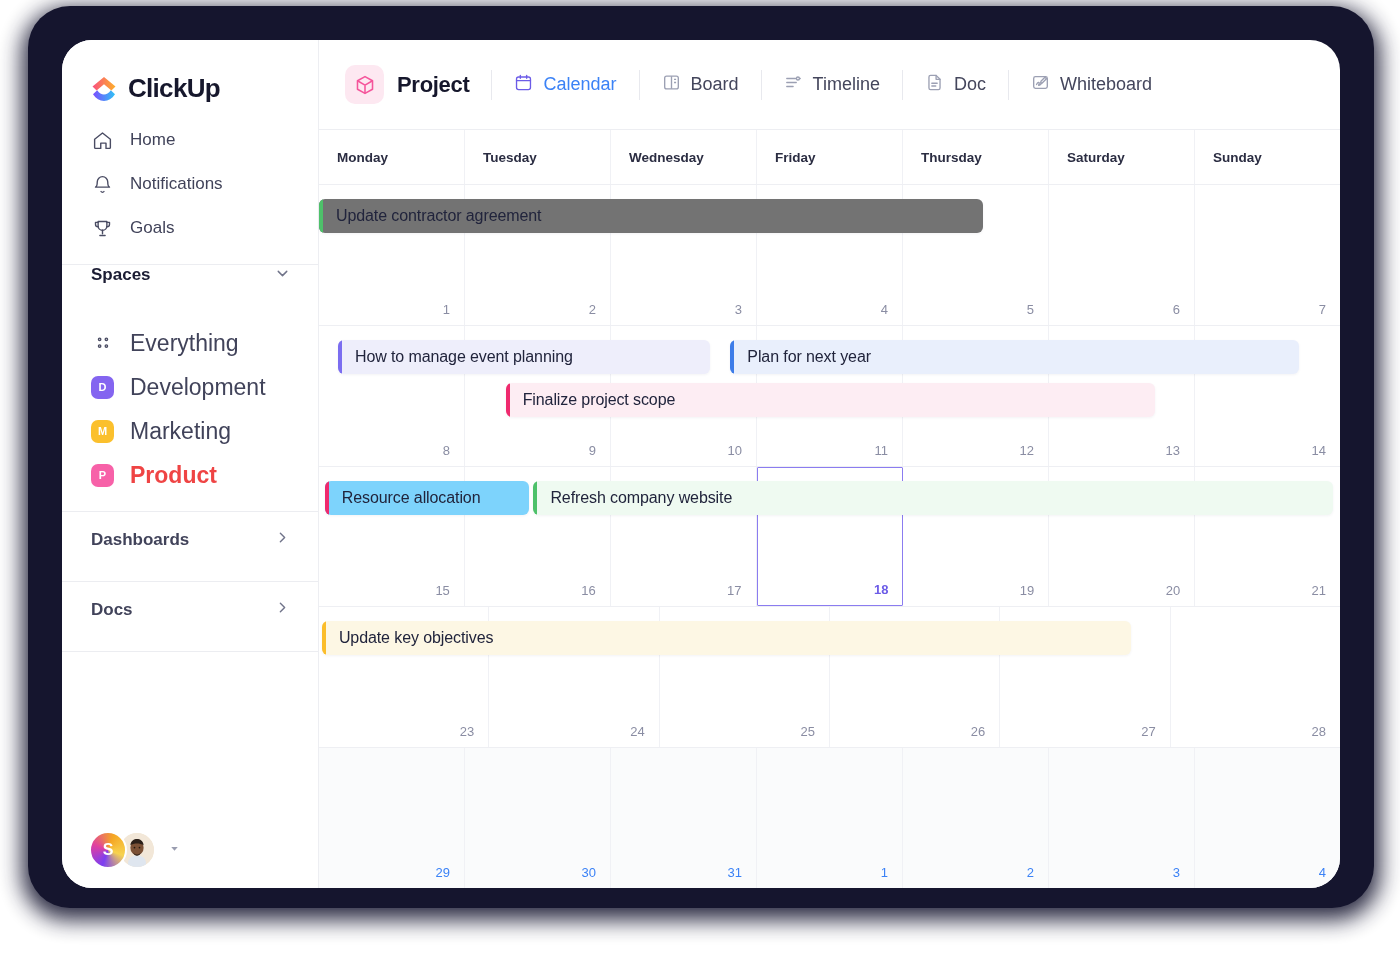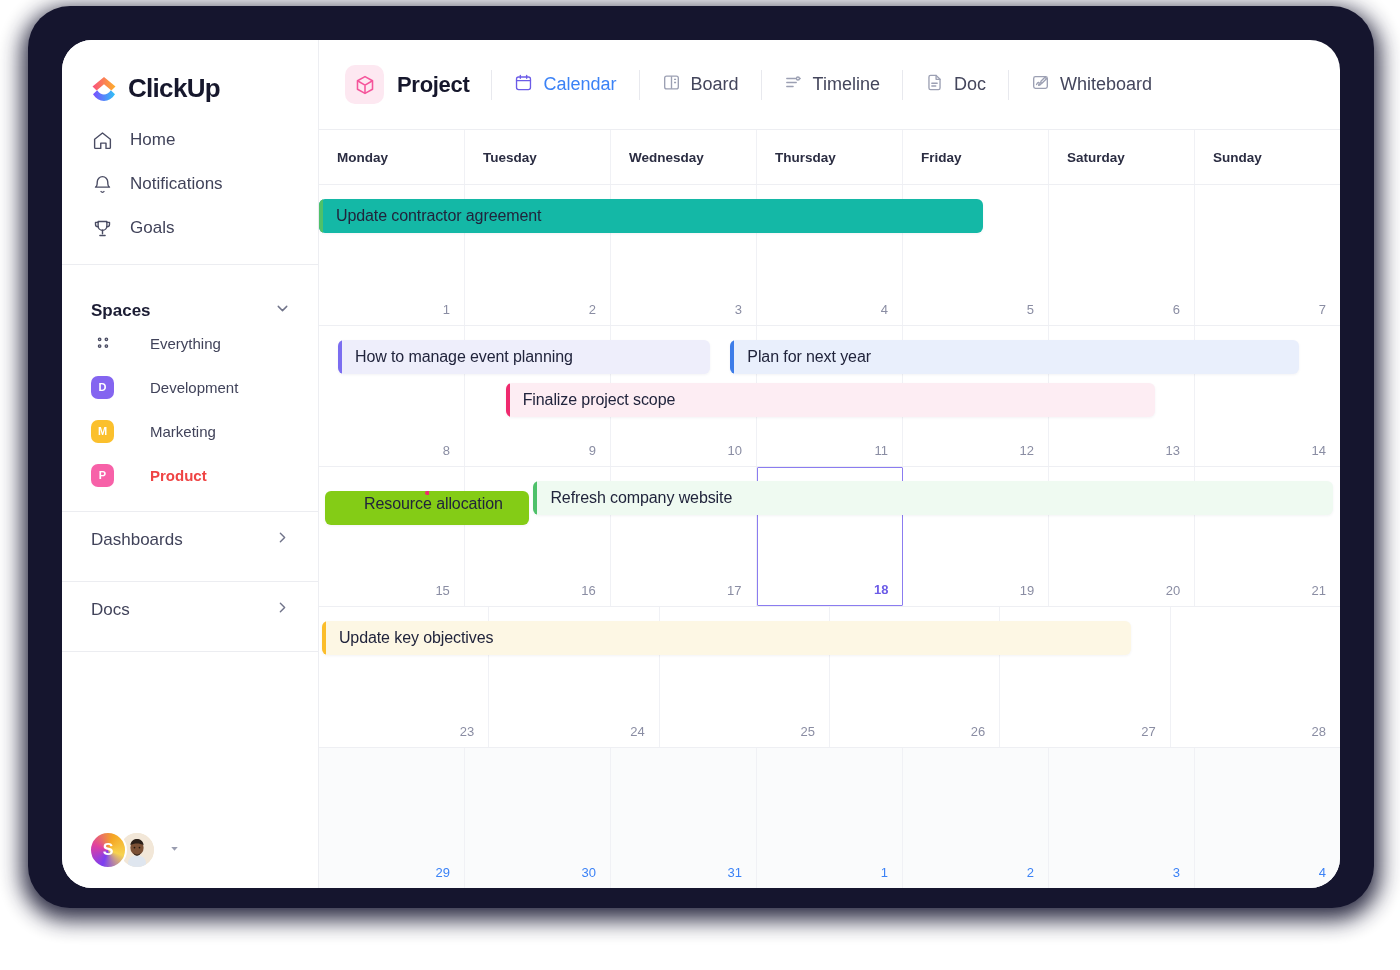--- a/index.html
+++ b/index.html
@@ -85,21 +85,21 @@
   .nav-item .lbl {
     font-size: 17px;
     color: #41435a;
     font-weight: 400;
   }
 
   .divider { height: 1px; background: #ecedf1; margin: 14px 0 0 0; }
 
   .spaces-head {
     display: flex;
-    align-items: flex-end;
+    align-items: flex-start;
     justify-content: space-between;
     padding: 0 27px 0 29px;
     height: 56px;
     cursor: pointer;
   }
   .spaces-head .lbl { font-size: 17px; font-weight: 700; color: #1b1c33; }
 
   .space-item {
     display: flex;
     align-items: center;
@@ -110,31 +110,32 @@
   }
   .space-badge {
     width: 23px; height: 23px;
     border-radius: 7px;
     display: flex; align-items: center; justify-content: center;
     color: #fff;
     font-size: 11px;
     font-weight: 700;
     flex: 0 0 23px;
   }
-  .space-item .lbl { font-size: 15px; color: #41435a; margin-left: 20px; }
+  .space-item .lbl { font-size: 23px; color: #41435a; }
   .space-item.active .lbl { font-weight: 700; color: #ef4444; }
   .everything-ico { width: 23px; height: 23px; display: flex; align-items: center; justify-content: center; flex: 0 0 23px; }
 
   .collapse-row {
     display: flex;
     align-items: center;
     justify-content: space-between;
     padding: 0 27px 0 29px;
     height: 55px;
     cursor: pointer;
+    font-weight: bold;
   }
   .collapse-row .lbl { font-size: 17px; color: #41435a; }
 
   .sidebar-footer {
     position: absolute;
     left: 0; bottom: 0;
     width: 100%;
     height: 76px;
     display: flex;
     align-items: center;
@@ -531,22 +532,22 @@
           </span>
           <span class="lbl">Whiteboard</span>
         </div>
       </div>
 
       <div id="calendar">
         <div id="dow-row">
             <div class="dow">Monday</div>
             <div class="dow">Tuesday</div>
             <div class="dow">Wednesday</div>
+            <div class="dow">Friday</div>
             <div class="dow">Thursday</div>
-            <div class="dow">Friday</div>
             <div class="dow">Saturday</div>
             <div class="dow">Sunday</div>
           </div>
         <div id="weeks">
             <div class="week">
               <div class="week-cells">
                 <div class="cell">
                   <span class="daynum">1</span>
                 </div>
                 <div class="cell">
@@ -562,21 +563,21 @@
                   <span class="daynum">5</span>
                 </div>
                 <div class="cell">
                   <span class="daynum">6</span>
                 </div>
                 <div class="cell">
                   <span class="daynum">7</span>
                 </div>
               </div>
               <div class="events">
-                <div class="event" style="left: 0%; width: 65%; top: 14px; background: #14b8a6;">
+                <div class="event" style="left: 0%; width: 65%; top: 14px; background: #737373;">
                   <span class="accent" style="background: rgb(78, 193, 106);"></span>
                   <span class="etext">Update contractor agreement</span>
                 </div>
               </div>
             </div>
             <div class="week">
               <div class="week-cells">
                 <div class="cell">
                   <span class="daynum">8</span>
                 </div>
@@ -632,21 +633,21 @@
                   <span class="daynum">19</span>
                 </div>
                 <div class="cell">
                   <span class="daynum">20</span>
                 </div>
                 <div class="cell">
                   <span class="daynum">21</span>
                 </div>
               </div>
               <div class="events">
-                <div class="event" style="left: 0.571429%; width: 20%; top: 24px; background: #84cc16; flex-direction: column;">
+                <div class="event" style="left: 0.571429%; width: 20%; top: 14px; background: #7dd3fc;">
                   <span class="accent" style="background: rgb(239, 42, 110);"></span>
                   <span class="etext">Resource allocation</span>
                 </div>
                 <div class="event" style="left: 21%; width: 78.2857%; top: 14px; background: rgb(239, 250, 241);">
                   <span class="accent" style="background: rgb(78, 193, 106);"></span>
                   <span class="etext">Refresh company website</span>
                 </div>
               </div>
             </div>
             <div class="week">

